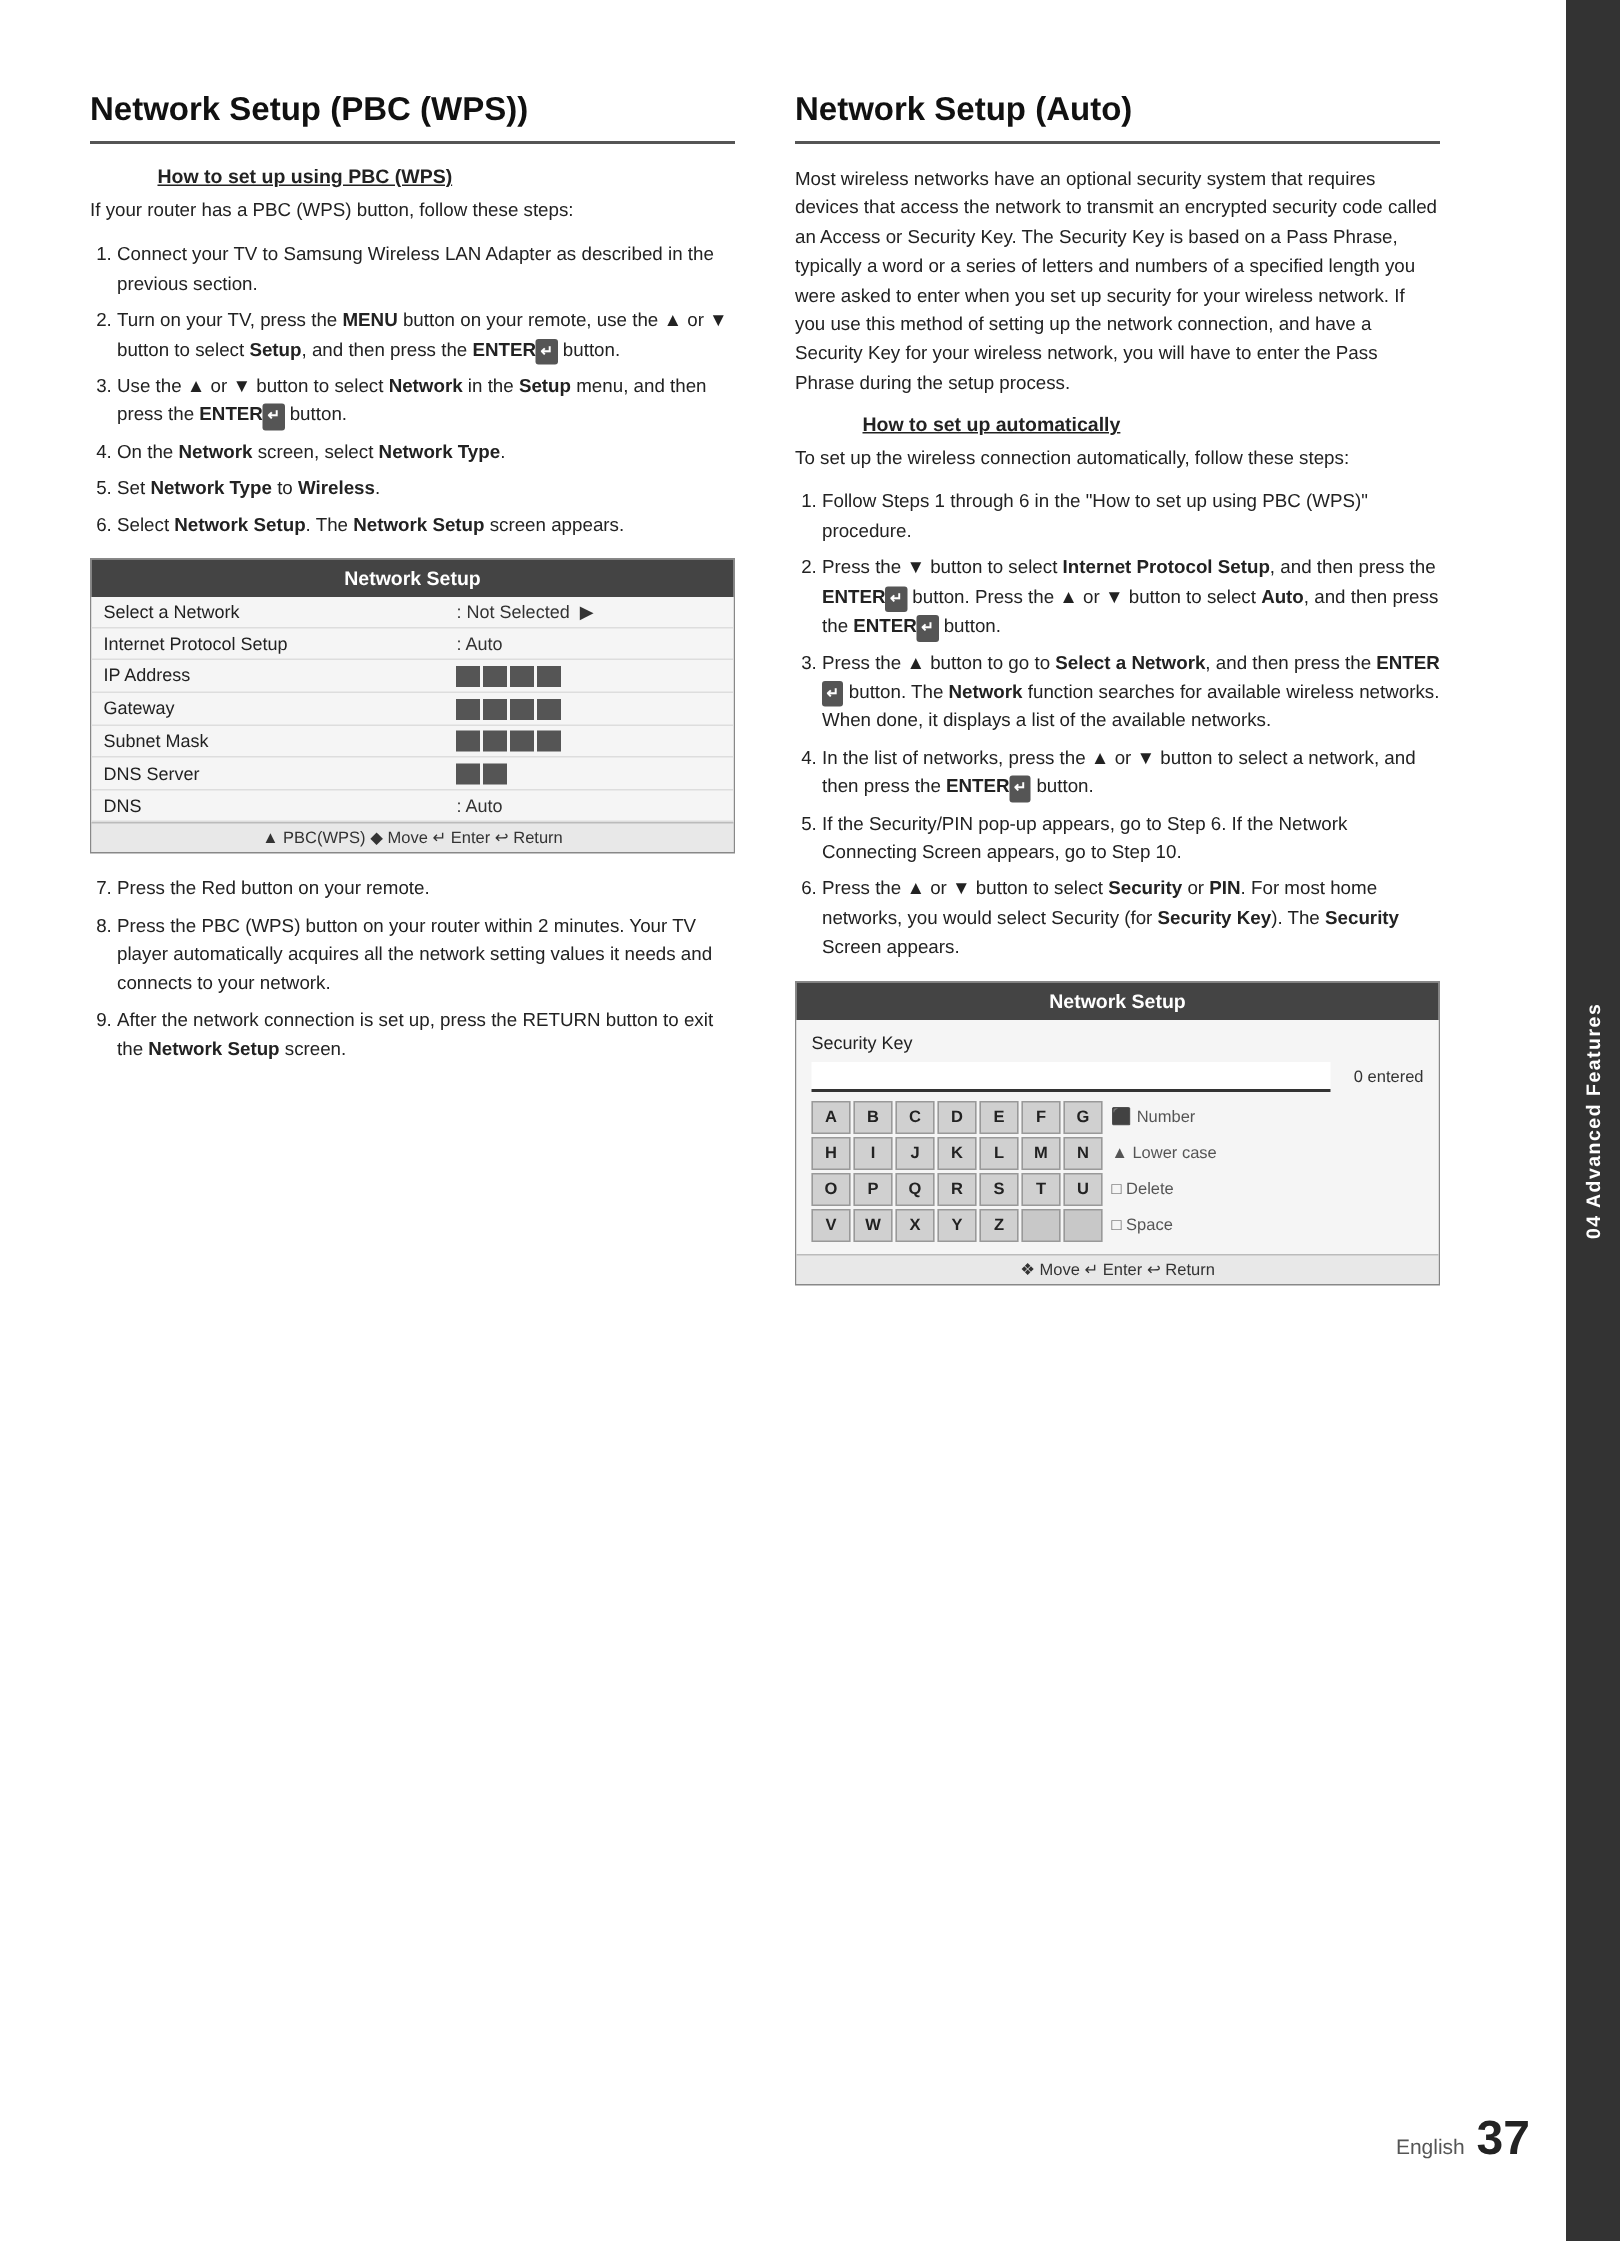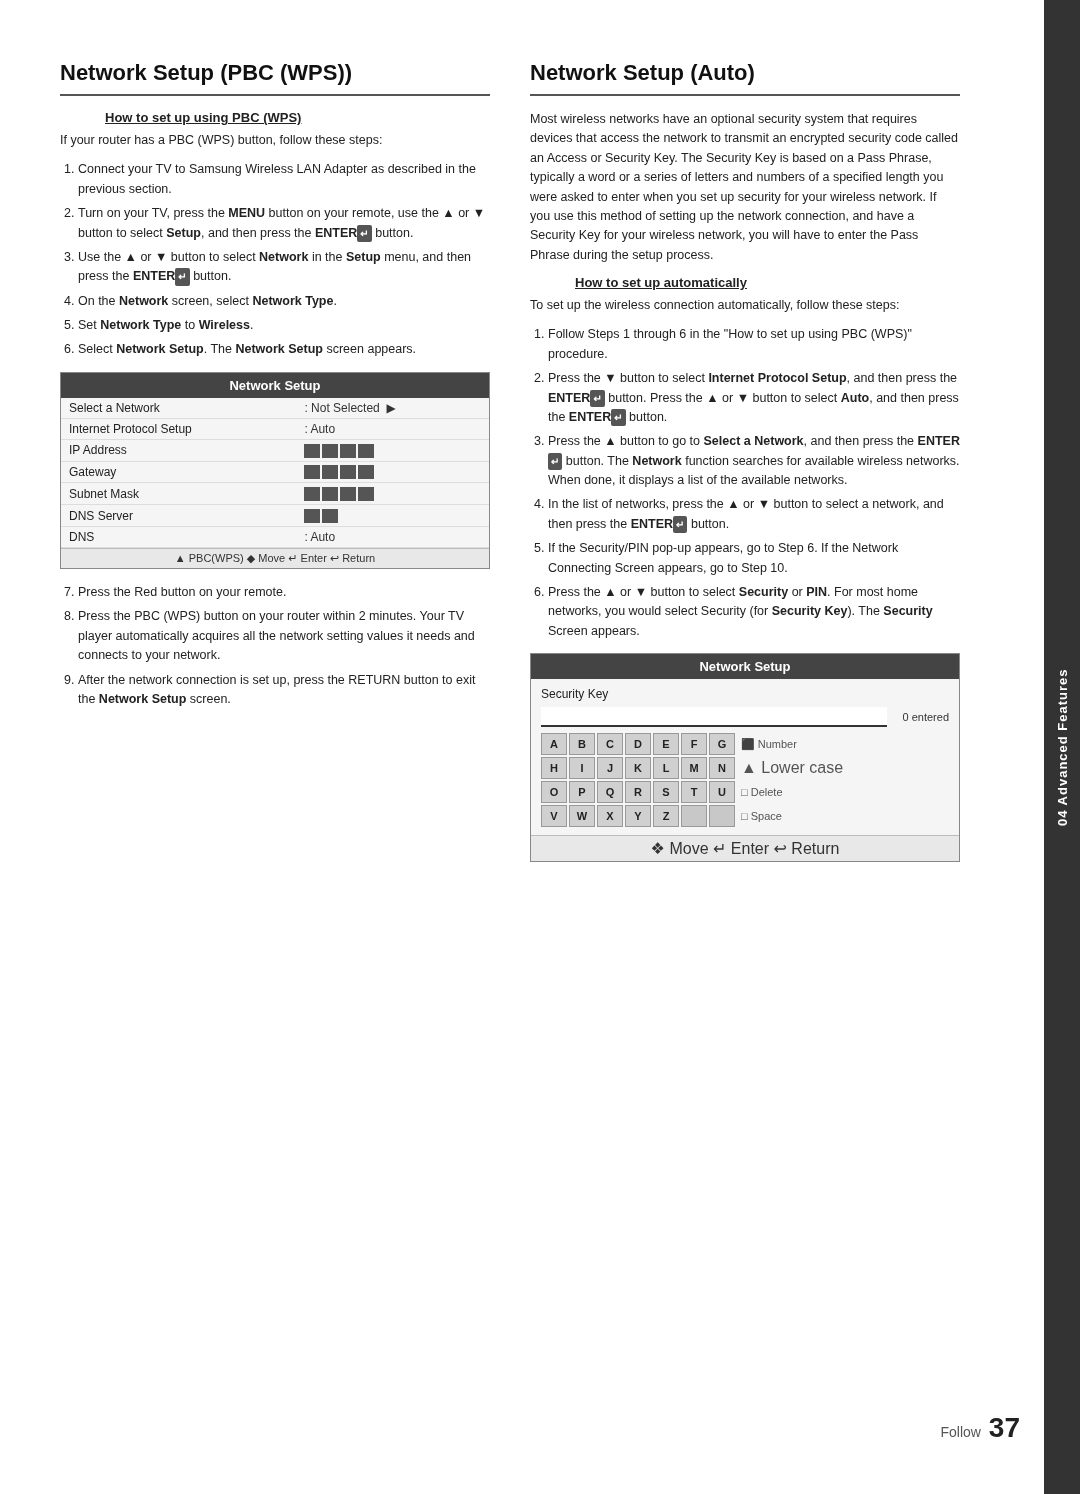--- a/index.html
+++ b/index.html
@@ -190,34 +190,34 @@
       display: flex;
       align-items: center;
       justify-content: center;
       font-size: 11px;
       font-weight: bold;
       cursor: pointer;
     }
     .security-footer {
       background: #e8e8e8;
       text-align: center;
-      font-size: 16px;
+      font-size: 11px;
       padding: 3px 0;
       color: #333;
       border-top: 1px solid #bbb;
     }
     .page-footer {
       position: absolute;
       bottom: 50px;
       right: 60px;
       font-size: 14px;
       color: #555;
     }
     .page-footer span.num {
-      font-size: 28px;
+      font-size: 32px;
       font-weight: bold;
       color: #222;
       margin-left: 4px;
     }
     .enter-icon {
       display: inline-block;
       font-size: 10px;
       background: #555;
       color: #fff;
       padding: 1px 3px;
@@ -358,21 +358,21 @@
               </div>
               <div class="keyboard-row" style="margin-top:2px;">
                 <div class="key">H</div>
                 <div class="key">I</div>
                 <div class="key">J</div>
                 <div class="key">K</div>
                 <div class="key">L</div>
                 <div class="key">M</div>
                 <div class="key">N</div>
                 <div style="margin-left:4px; display:flex; align-items:center;">
-                    <span style="font-size:16px; color:#555;">▲ Lower case</span>
+                    <span style="font-size:11px; color:#555;">▲ Lower case</span>
                   </div>
               </div>
               <div class="keyboard-row" style="margin-top:2px;">
                 <div class="key">O</div>
                 <div class="key">P</div>
                 <div class="key">Q</div>
                 <div class="key">R</div>
                 <div class="key">S</div>
                 <div class="key">T</div>
                 <div class="key">U</div>
@@ -399,15 +399,15 @@
       </div>
     </div>
   </div>
 
   <div class="sidebar-tab">
     <span>04 Advanced Features</span>
   </div>
 </div>
 
 <div class="page-footer">
-  <span>Follow</span>
+  <span>English</span>
   <span class="num">37</span>
 </div>
 
 </body></html>

